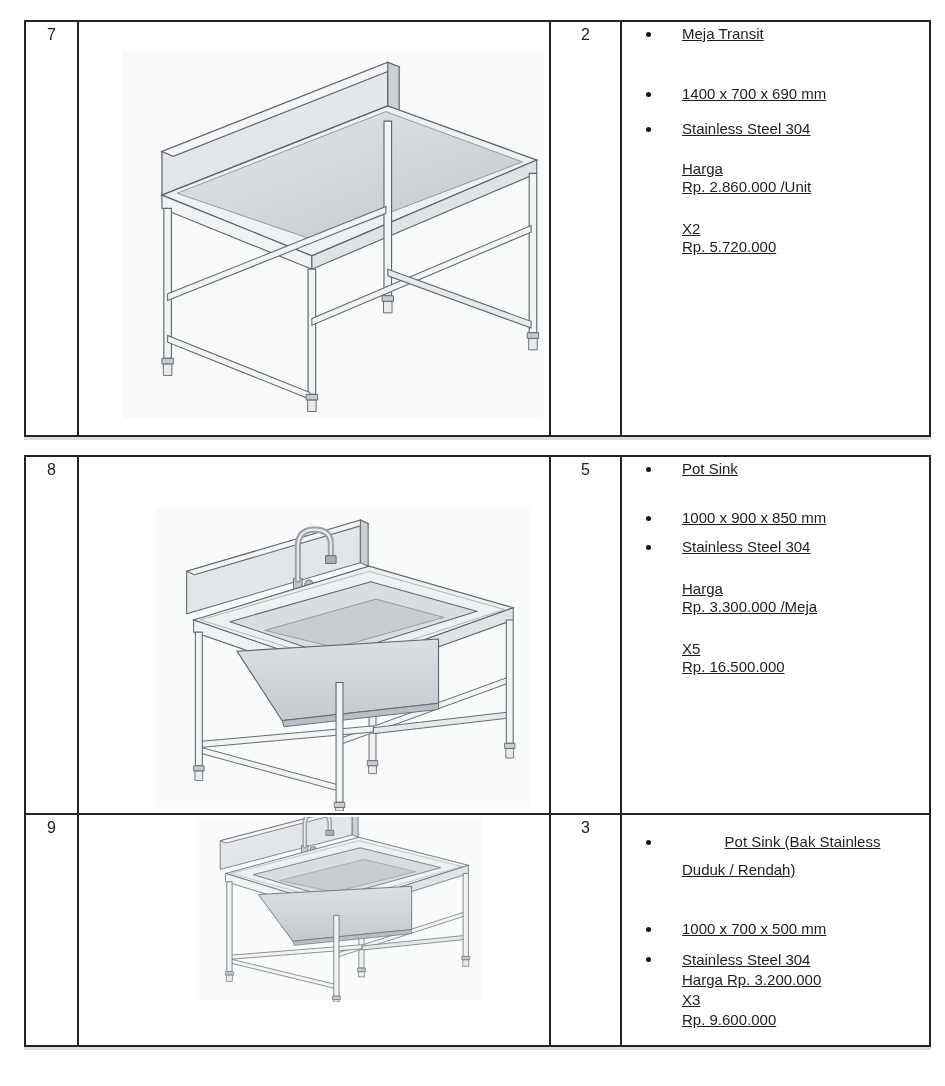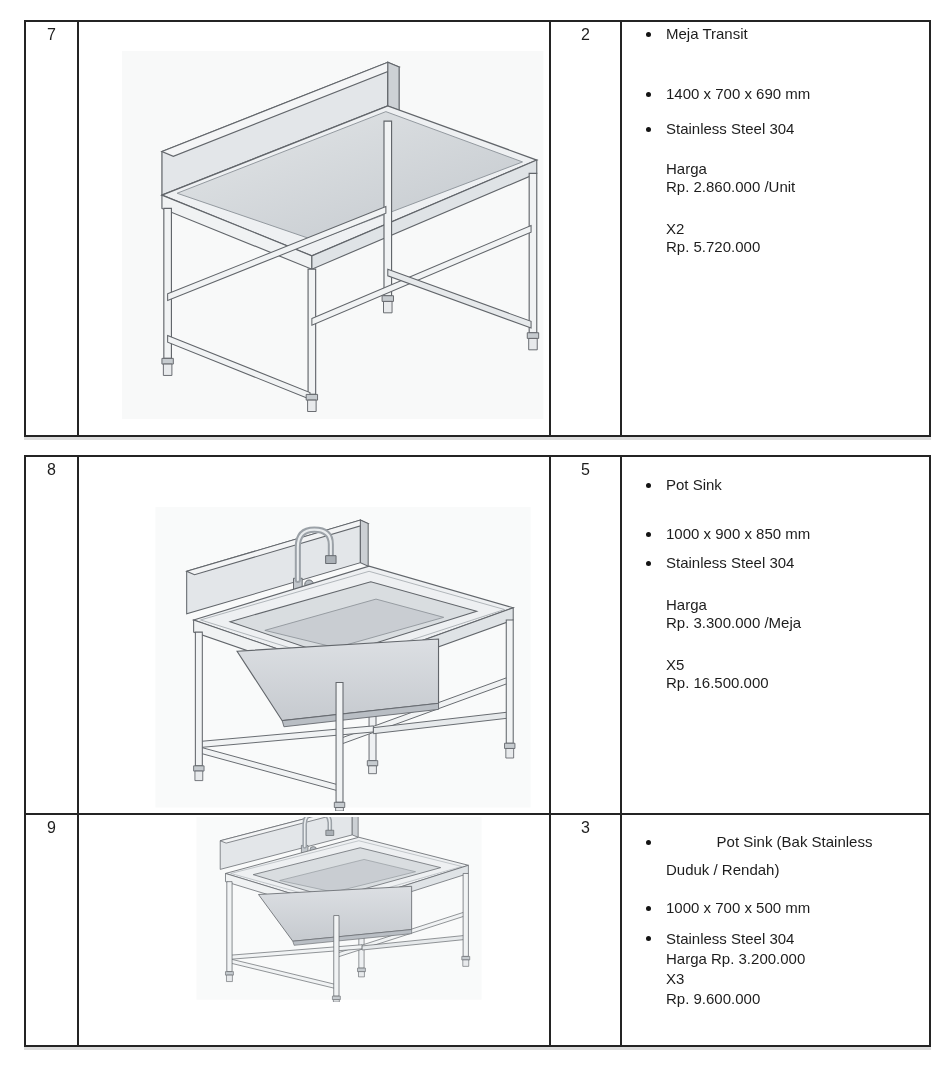--- a/index.html
+++ b/index.html
@@ -14,34 +14,34 @@
   }
   #table-1{top:20px;height:413px;}
   #table-2{top:455px;height:588px;}
   .row{display:flex;flex:1;min-height:0;}
   .row.r8{flex:none;height:356px;border-bottom:2px solid #242424;}
   .cell{position:relative;box-sizing:border-box;}
   .cell.no{width:53px;border-right:2px solid #242424;text-align:center;font-size:16px;padding-top:4px;}
   .cell.img{width:472px;border-right:2px solid #242424;overflow:hidden;}
   .cell.qty{width:71px;border-right:2px solid #242424;text-align:center;font-size:16px;padding-top:4px;}
   .cell.desc{flex:1;font-size:15px;line-height:18px;}
-  .line{position:relative;padding-left:44px;padding-right:6px;}
+  .line{position:relative;padding-left:60px;padding-right:6px;text-decoration:underline;}
   .line .dot{
     position:absolute;left:24px;top:7px;width:5px;height:5px;
     background:#141414;border-radius:50%;
   }
   .tight{line-height:20px;}
   
   .r7-l1{margin-top:3px;}  .r7-l2{margin-top:42px;} .r7-l3{margin-top:17px;}
   .r7-l4{margin-top:22px;} .r7-l6{margin-top:24px;}
   
-  .r8-l1{margin-top:19px;}  .r8-l2{margin-top:31px;} .r8-l3{margin-top:11px;}
+  .r8-l1{margin-top:3px;}  .r8-l2{margin-top:31px;} .r8-l3{margin-top:11px;}
   .r8-l4{margin-top:24px;} .r8-l6{margin-top:24px;}
   
-  .r9-l1{margin-top:18px;text-align:center;}  .r9-l1b{margin-top:10px;} .r9-l2{margin-top:20px;}
+  .r9-l1{margin-top:18px;text-align:center;}  .r9-l1b{margin-top:10px;} .r9-l2{margin-top:41px;}
   .r9-l3{margin-top:12px;}
   svg{display:block;}
   .illus{position:absolute;}
 </style>
 </head>
 <body>
 
 <svg width="0" height="0" style="position:absolute" aria-hidden="true">
   <defs>
     <linearGradient id="gtop" x1="0" y1="0" x2="1" y2="1">

